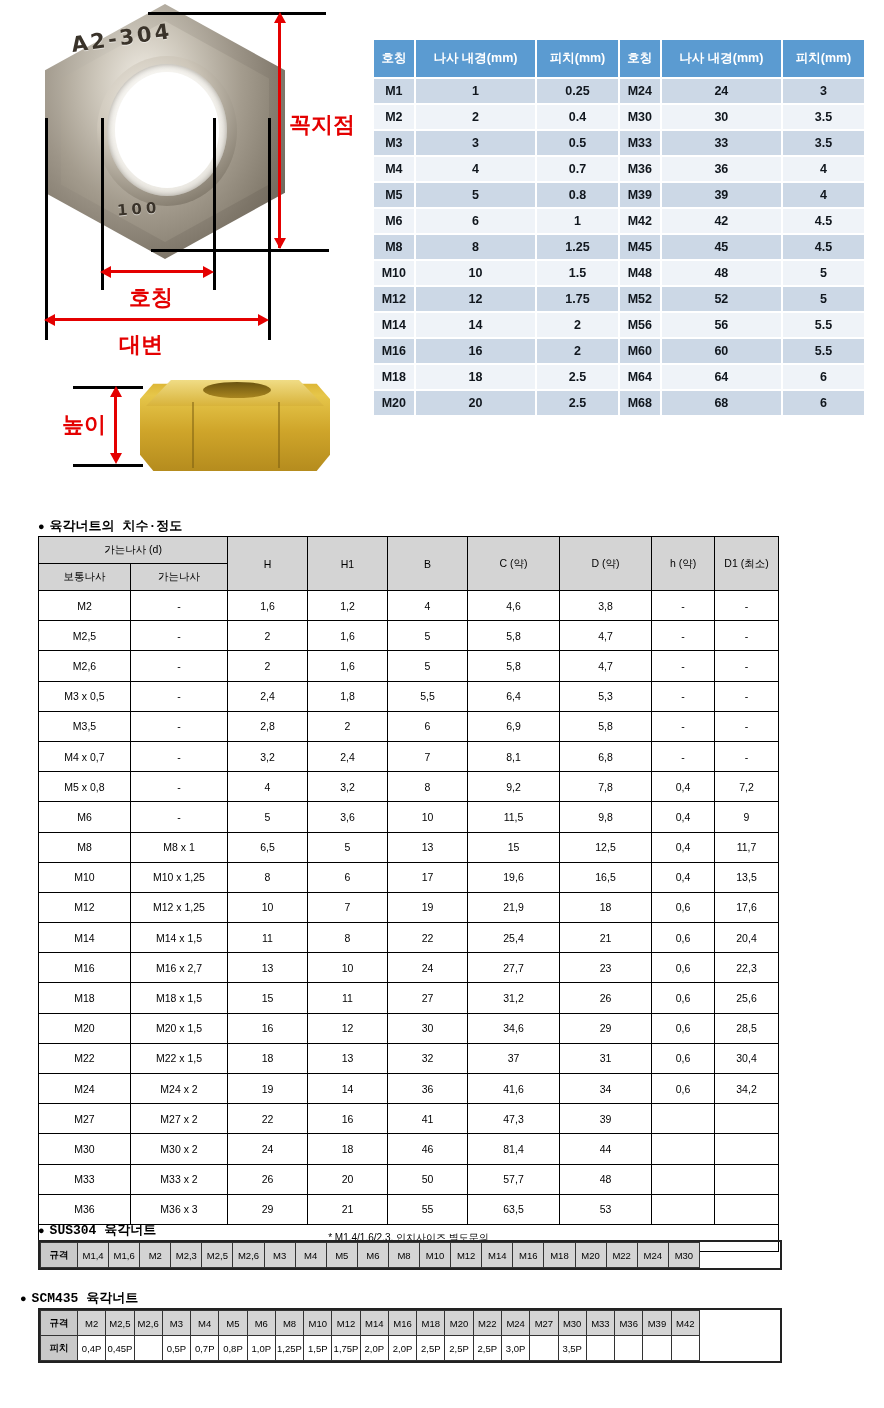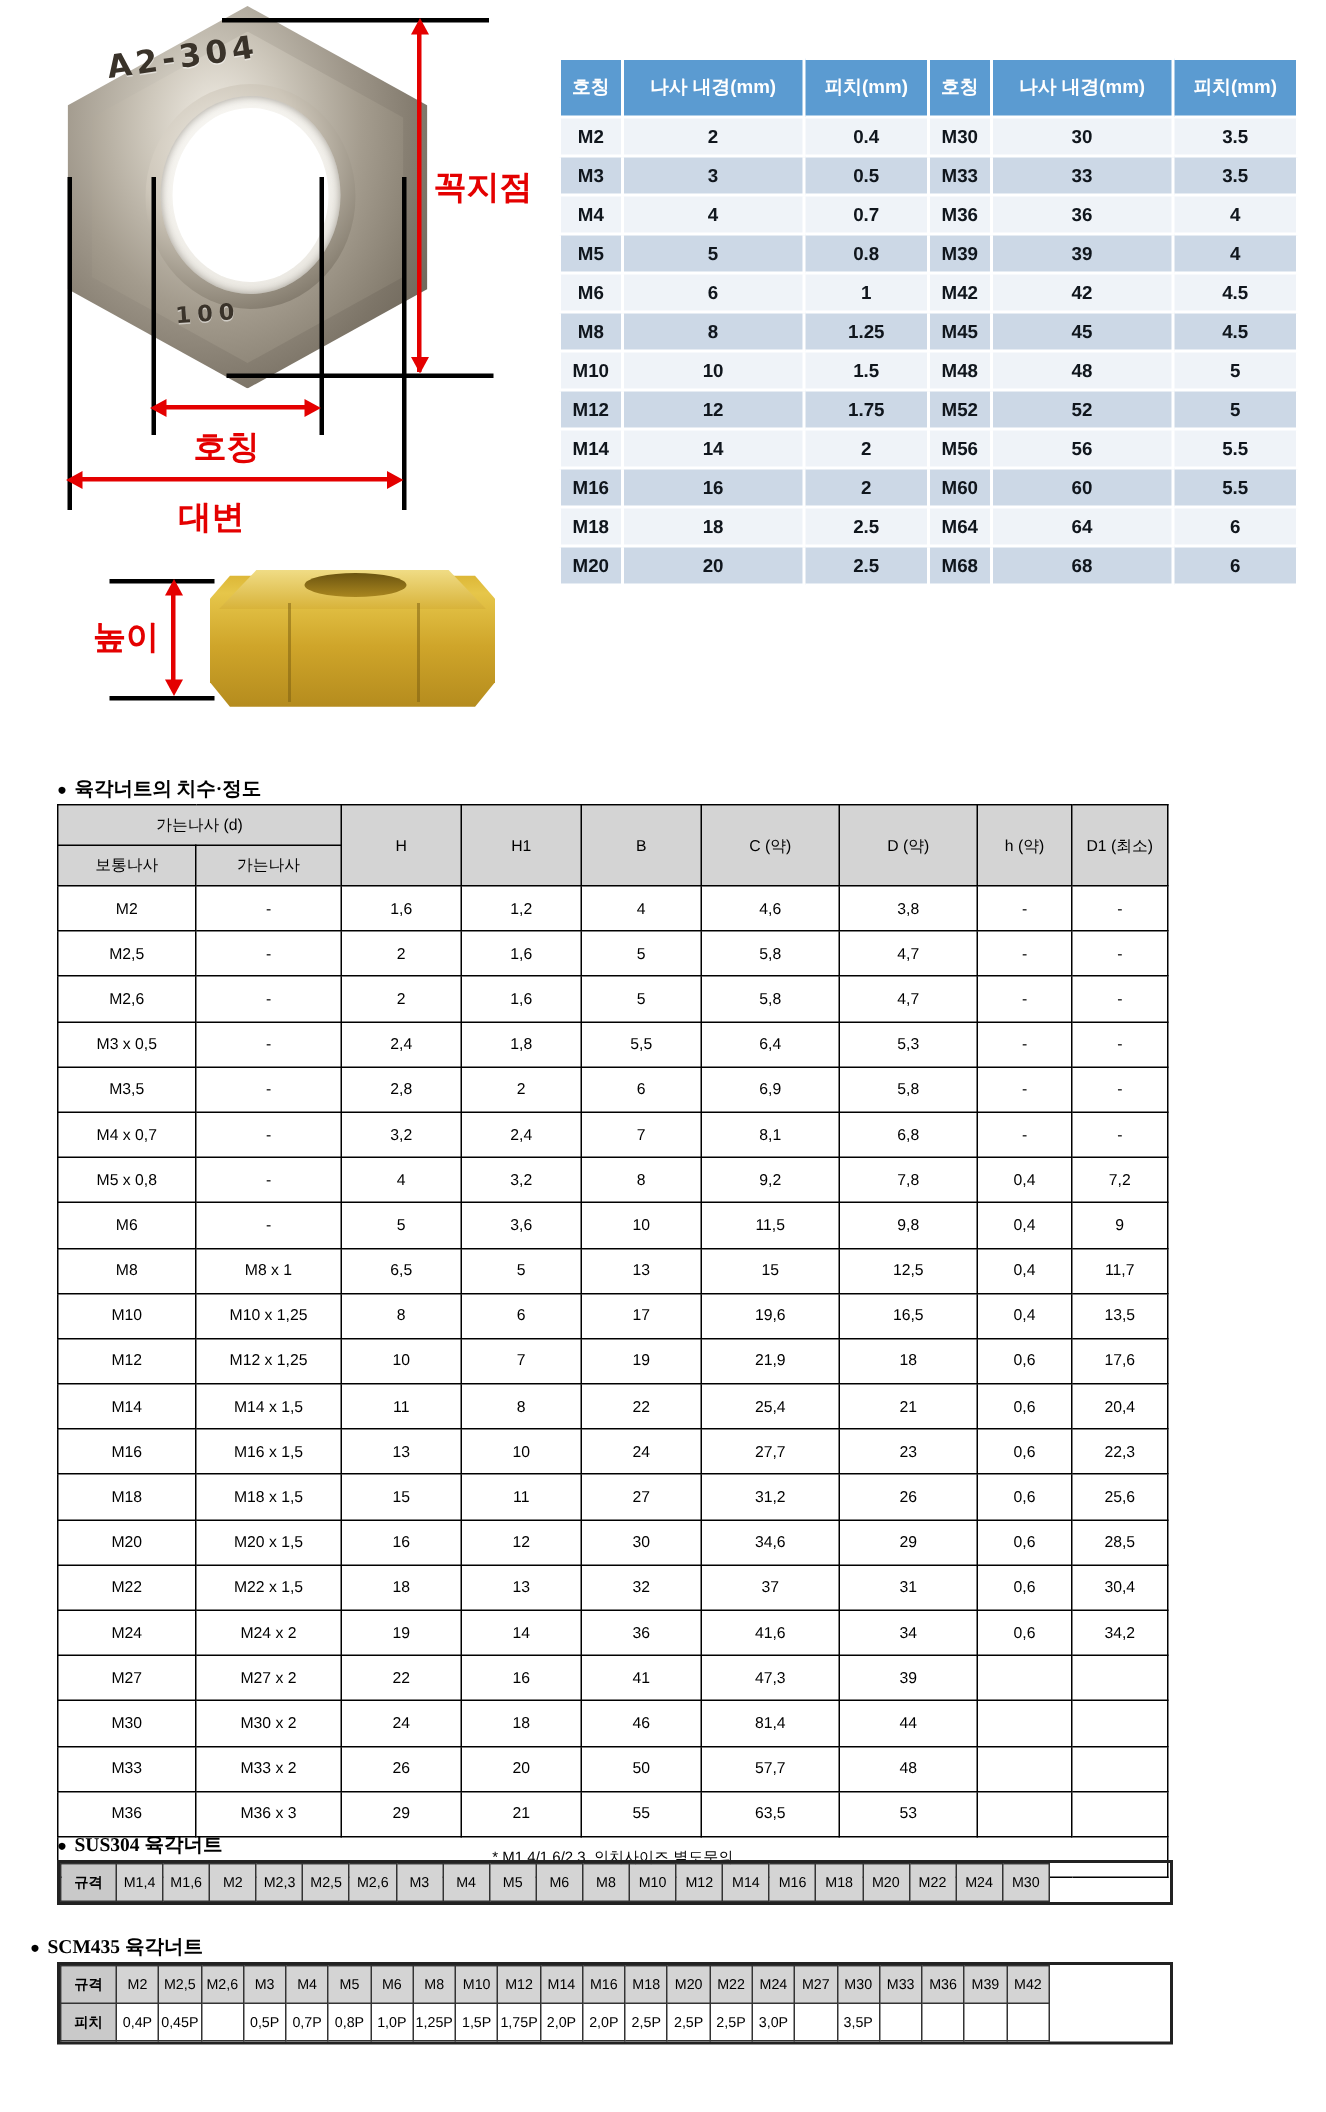--- a/index.html
+++ b/index.html
@@ -100,21 +100,21 @@
   table.blue td{
     text-align:center;font-weight:bold;color:#10161d;
     padding:5px 2px;border:2px solid #ffffff;font-size:12.5px;
   }
   table.blue tr.odd td{background:#ccd8e6;}
   table.blue tr.even td{background:#eff3f8;}
 
   
   .sec-head{
     position:absolute;font-size:13px;font-weight:bold;color:#000;
-    font-family:Liberation Serif, serif;white-space:nowrap;
+    font-family:Liberation Mono, monospace;white-space:nowrap;
   }
   .sec-head .dot{font-size:11px;margin-right:5px;}
 
   
   .spec-wrap{position:absolute;left:38px;top:536px;width:740px;}
   table.spec{border-collapse:collapse;width:740px;table-layout:fixed;}
   table.spec th,table.spec td{
     border:1px solid #000;text-align:center;vertical-align:middle;
     font-size:10.5px;color:#000;font-family:"Liberation Sans","DejaVu Sans",sans-serif;
   }
@@ -192,20 +192,28 @@
         <tr>
           <th>호칭</th>
           <th>나사 내경(mm)</th>
           <th>피치(mm)</th>
           <th>호칭</th>
           <th>나사 내경(mm)</th>
           <th>피치(mm)</th>
         </tr>
       </thead>
       <tbody id="pitch-body">
+          <tr class="odd">
+            <td>M1</td>
+            <td>1</td>
+            <td>0.25</td>
+            <td>M24</td>
+            <td>24</td>
+            <td>3</td>
+          </tr>
           <tr class="even">
             <td>M2</td>
             <td>2</td>
             <td>0.4</td>
             <td>M30</td>
             <td>30</td>
             <td>3.5</td>
           </tr>
           <tr class="odd">
             <td>M3</td>
@@ -461,21 +469,21 @@
           <td>11</td>
           <td>8</td>
           <td>22</td>
           <td>25,4</td>
           <td>21</td>
           <td>0,6</td>
           <td>20,4</td>
         </tr>
         <tr>
           <td>M16</td>
-          <td>M16 x 1,5</td>
+          <td>M16 x 2,7</td>
           <td>13</td>
           <td>10</td>
           <td>24</td>
           <td>27,7</td>
           <td>23</td>
           <td>0,6</td>
           <td>22,3</td>
         </tr>
         <tr>
           <td>M18</td>

